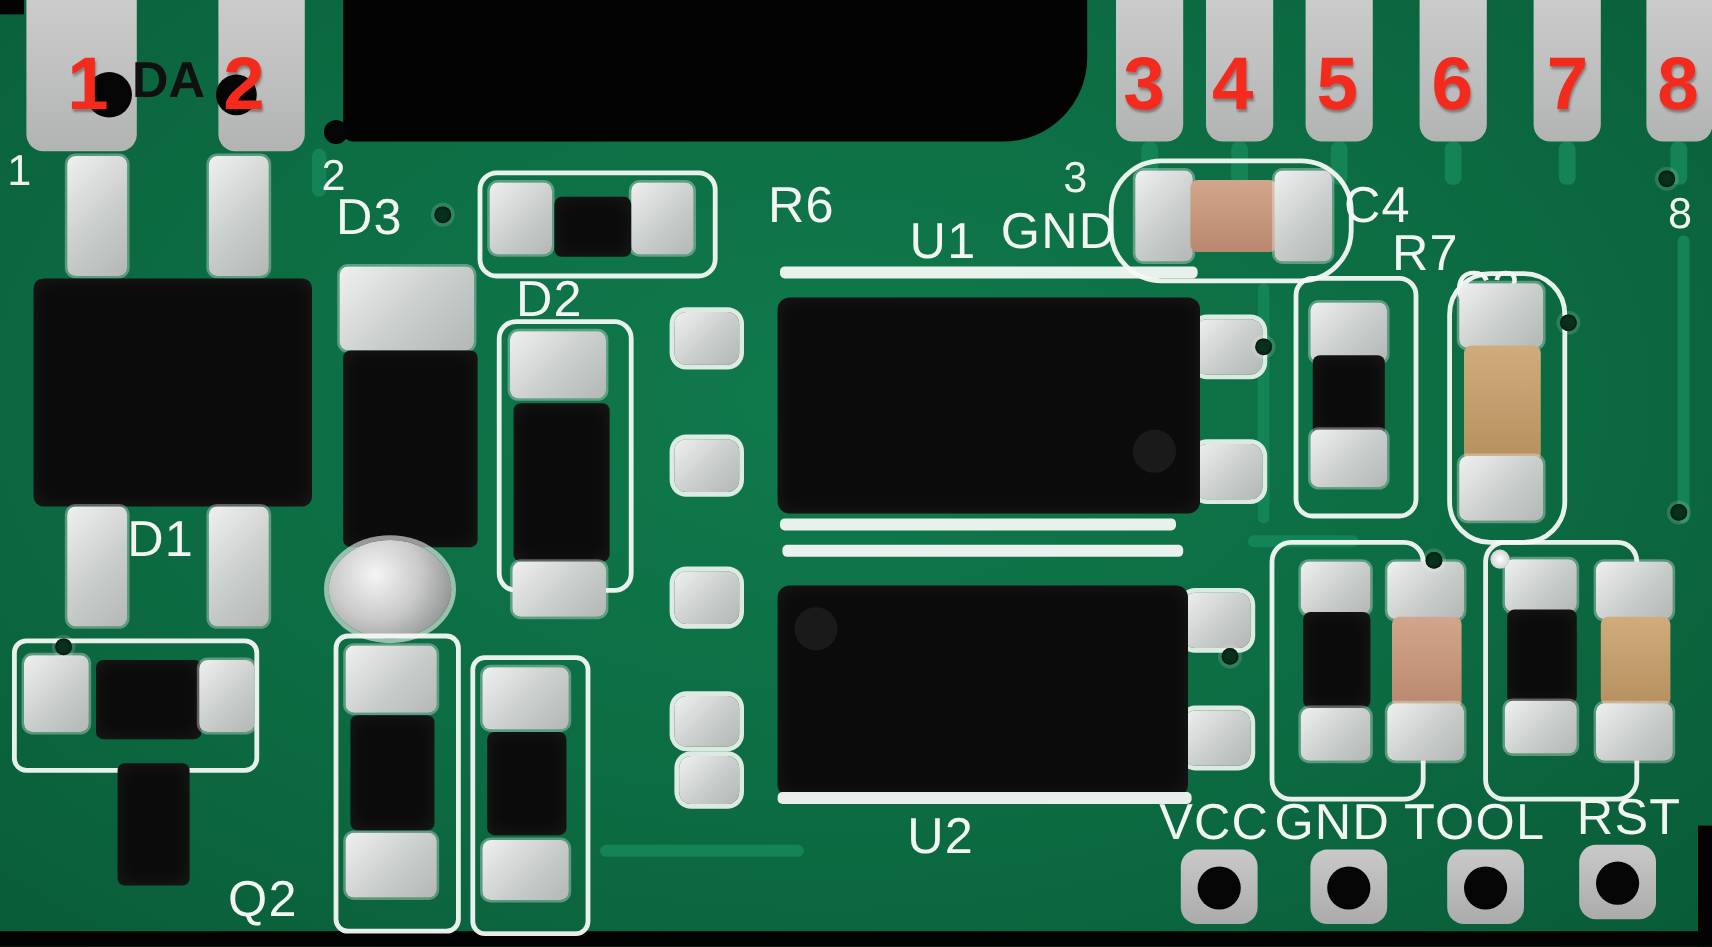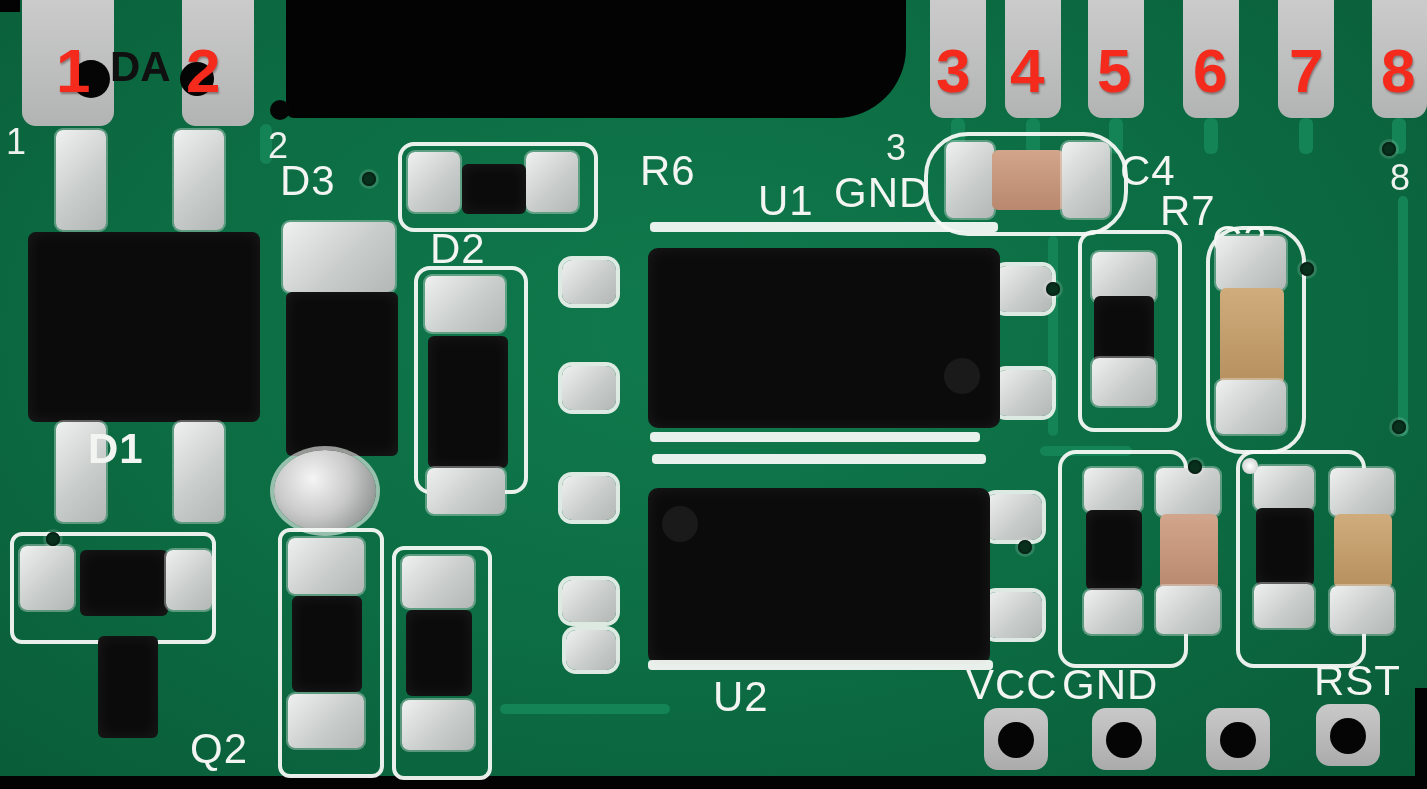--- a/index.html
+++ b/index.html
@@ -80,21 +80,21 @@
   <div class="abs silk-small" style="left:6px;top:124px;">1</div>
   <div class="abs silk-small" style="left:268px;top:128px;">2</div>
   <div class="abs silk-small" style="left:886px;top:130px;">3</div>
   <div class="abs silk-small" style="left:1390px;top:160px;">8</div>
 
   <div class="abs pad noring" style="left:56px;top:130px;width:50px;height:100px;"></div>
   <div class="abs pad noring" style="left:174px;top:130px;width:50px;height:100px;"></div>
   <div class="abs chip" style="left:28px;top:232px;width:232px;height:190px;border-radius:8px;"></div>
   <div class="abs pad noring" style="left:56px;top:422px;width:50px;height:100px;"></div>
   <div class="abs pad noring" style="left:174px;top:422px;width:50px;height:100px;"></div>
-  <div class="abs silk-text" style="left:88px;top:428px;font-weight:bold;">D1</div>
+  <div class="abs silk-text" style="left:106px;top:428px;">D1</div>
 
   <div class="abs outline" style="left:398px;top:142px;width:192px;height:82px;"></div>
   <div class="abs pad noring" style="left:408px;top:152px;width:52px;height:60px;"></div>
   <div class="abs pad noring" style="left:526px;top:152px;width:52px;height:60px;"></div>
   <div class="abs chip" style="left:462px;top:164px;width:64px;height:50px;"></div>
   <div class="abs silk-text" style="left:620px;top:150px;margin-left:20px;">R6</div>
 
   <div class="abs silk-text" style="left:280px;top:160px;">D3</div>
   <div class="abs pad noring" style="left:283px;top:222px;width:112px;height:70px;"></div>
   <div class="abs chip" style="left:286px;top:292px;width:112px;height:164px;"></div>
@@ -119,21 +119,21 @@
 
   <div class="abs silkbar" style="left:652px;top:454px;width:334px;height:10px;"></div>
   <div class="abs pad" style="left:562px;top:476px;width:54px;height:44px;"></div>
   <div class="abs pad" style="left:562px;top:580px;width:54px;height:42px;"></div>
   <div class="abs pad" style="left:566px;top:630px;width:50px;height:40px;"></div>
   <div class="abs pad" style="left:986px;top:494px;width:56px;height:46px;"></div>
   <div class="abs pad" style="left:986px;top:592px;width:56px;height:46px;"></div>
   <div class="abs chip" style="left:648px;top:488px;width:342px;height:176px;border-radius:10px;"></div>
   <div class="abs dot" style="left:662px;top:506px;width:36px;height:36px;"></div>
   <div class="abs silkbar" style="left:648px;top:660px;width:345px;height:10px;"></div>
-  <div class="abs silk-text" style="left:713px;top:676px;">U2</div>
+  <div class="abs silk-text" style="left:756px;top:676px;">U2</div>
 
   <div class="abs outline" style="left:924px;top:132px;width:196px;height:96px;border-radius:44px;"></div>
   <div class="abs pad noring" style="left:946px;top:142px;width:48px;height:76px;"></div>
   <div class="abs tan" style="left:992px;top:150px;width:72px;height:60px;"></div>
   <div class="abs pad noring" style="left:1062px;top:142px;width:48px;height:76px;"></div>
   <div class="abs silk-text" style="left:1120px;top:150px;">C4</div>
 
   <div class="abs silk-text" style="left:1126px;top:190px;margin-left:34px;">R7</div>
   <div class="abs outline" style="left:1078px;top:230px;width:96px;height:194px;"></div>
   <div class="abs pad noring" style="left:1092px;top:252px;width:64px;height:50px;"></div>
@@ -172,20 +172,21 @@
   <div class="abs pad noring" style="left:288px;top:538px;width:76px;height:56px;"></div>
   <div class="abs pad noring" style="left:402px;top:556px;width:72px;height:52px;"></div>
   <div class="abs chip" style="left:292px;top:596px;width:70px;height:96px;"></div>
   <div class="abs chip" style="left:406px;top:610px;width:66px;height:86px;"></div>
   <div class="abs pad noring" style="left:288px;top:694px;width:76px;height:54px;"></div>
   <div class="abs pad noring" style="left:402px;top:700px;width:72px;height:50px;"></div>
   <div class="abs silk-text" style="left:190px;top:728px;">Q2</div>
 
   <div class="abs silk-text" style="left:966px;top:664px;text-align:center;">VCC</div>
   <div class="abs silk-text" style="left:1062px;top:664px;">GND</div>
+  <div class="abs silk-text" style="left:1170px;top:664px;">TOOL</div>
   <div class="abs silk-text" style="left:1314px;top:660px;">RST</div>
   <div class="abs thole" style="left:984px;top:708px;width:64px;height:62px;"></div>
   <div class="abs hole" style="left:998px;top:722px;width:36px;height:36px;"></div>
   <div class="abs thole" style="left:1092px;top:708px;width:64px;height:62px;"></div>
   <div class="abs hole" style="left:1106px;top:722px;width:36px;height:36px;"></div>
   <div class="abs thole" style="left:1206px;top:708px;width:64px;height:62px;"></div>
   <div class="abs hole" style="left:1220px;top:722px;width:36px;height:36px;"></div>
   <div class="abs thole" style="left:1316px;top:704px;width:64px;height:62px;"></div>
   <div class="abs hole" style="left:1330px;top:718px;width:36px;height:36px;"></div>
 

